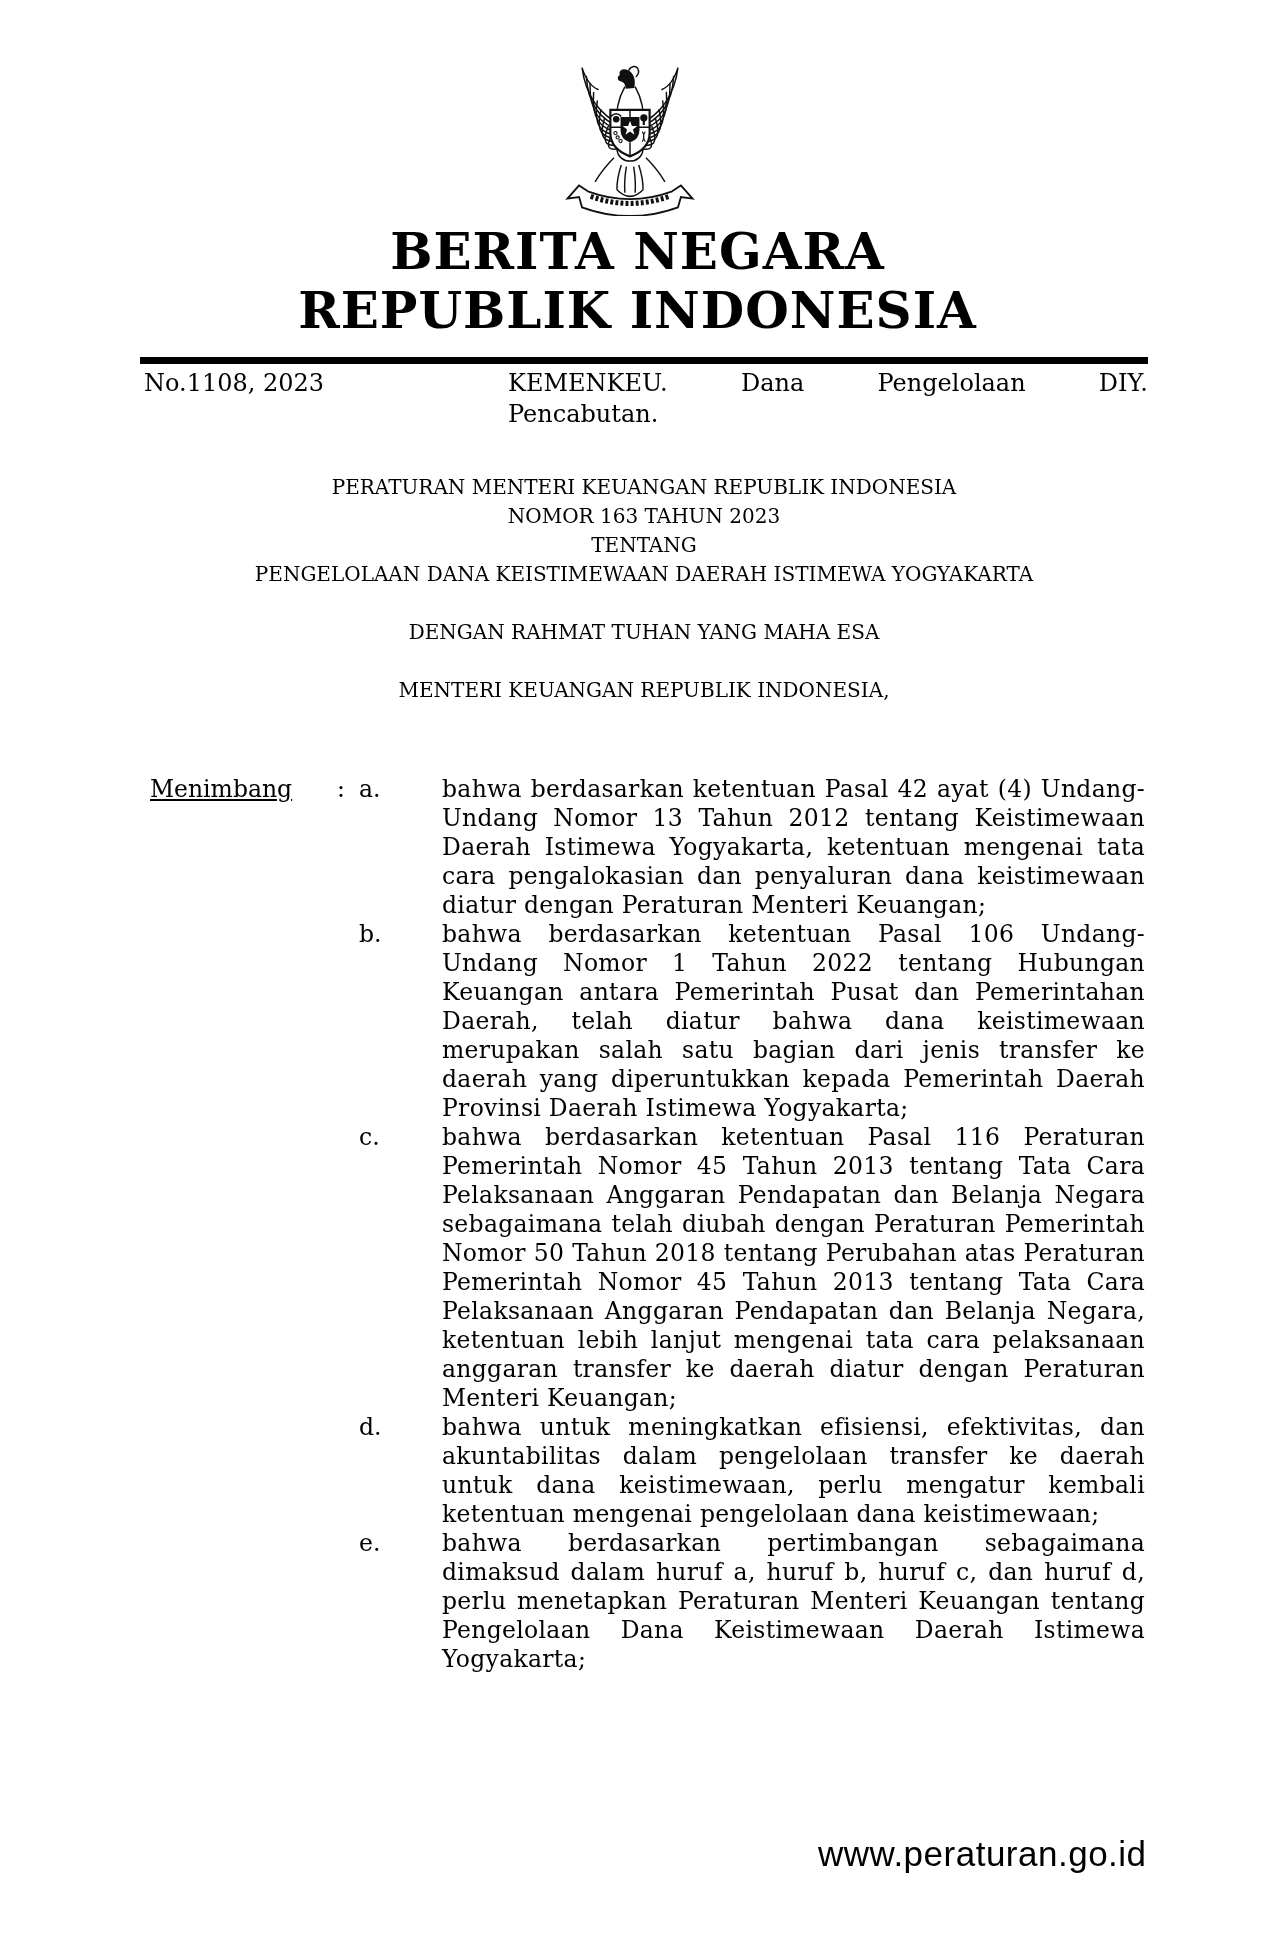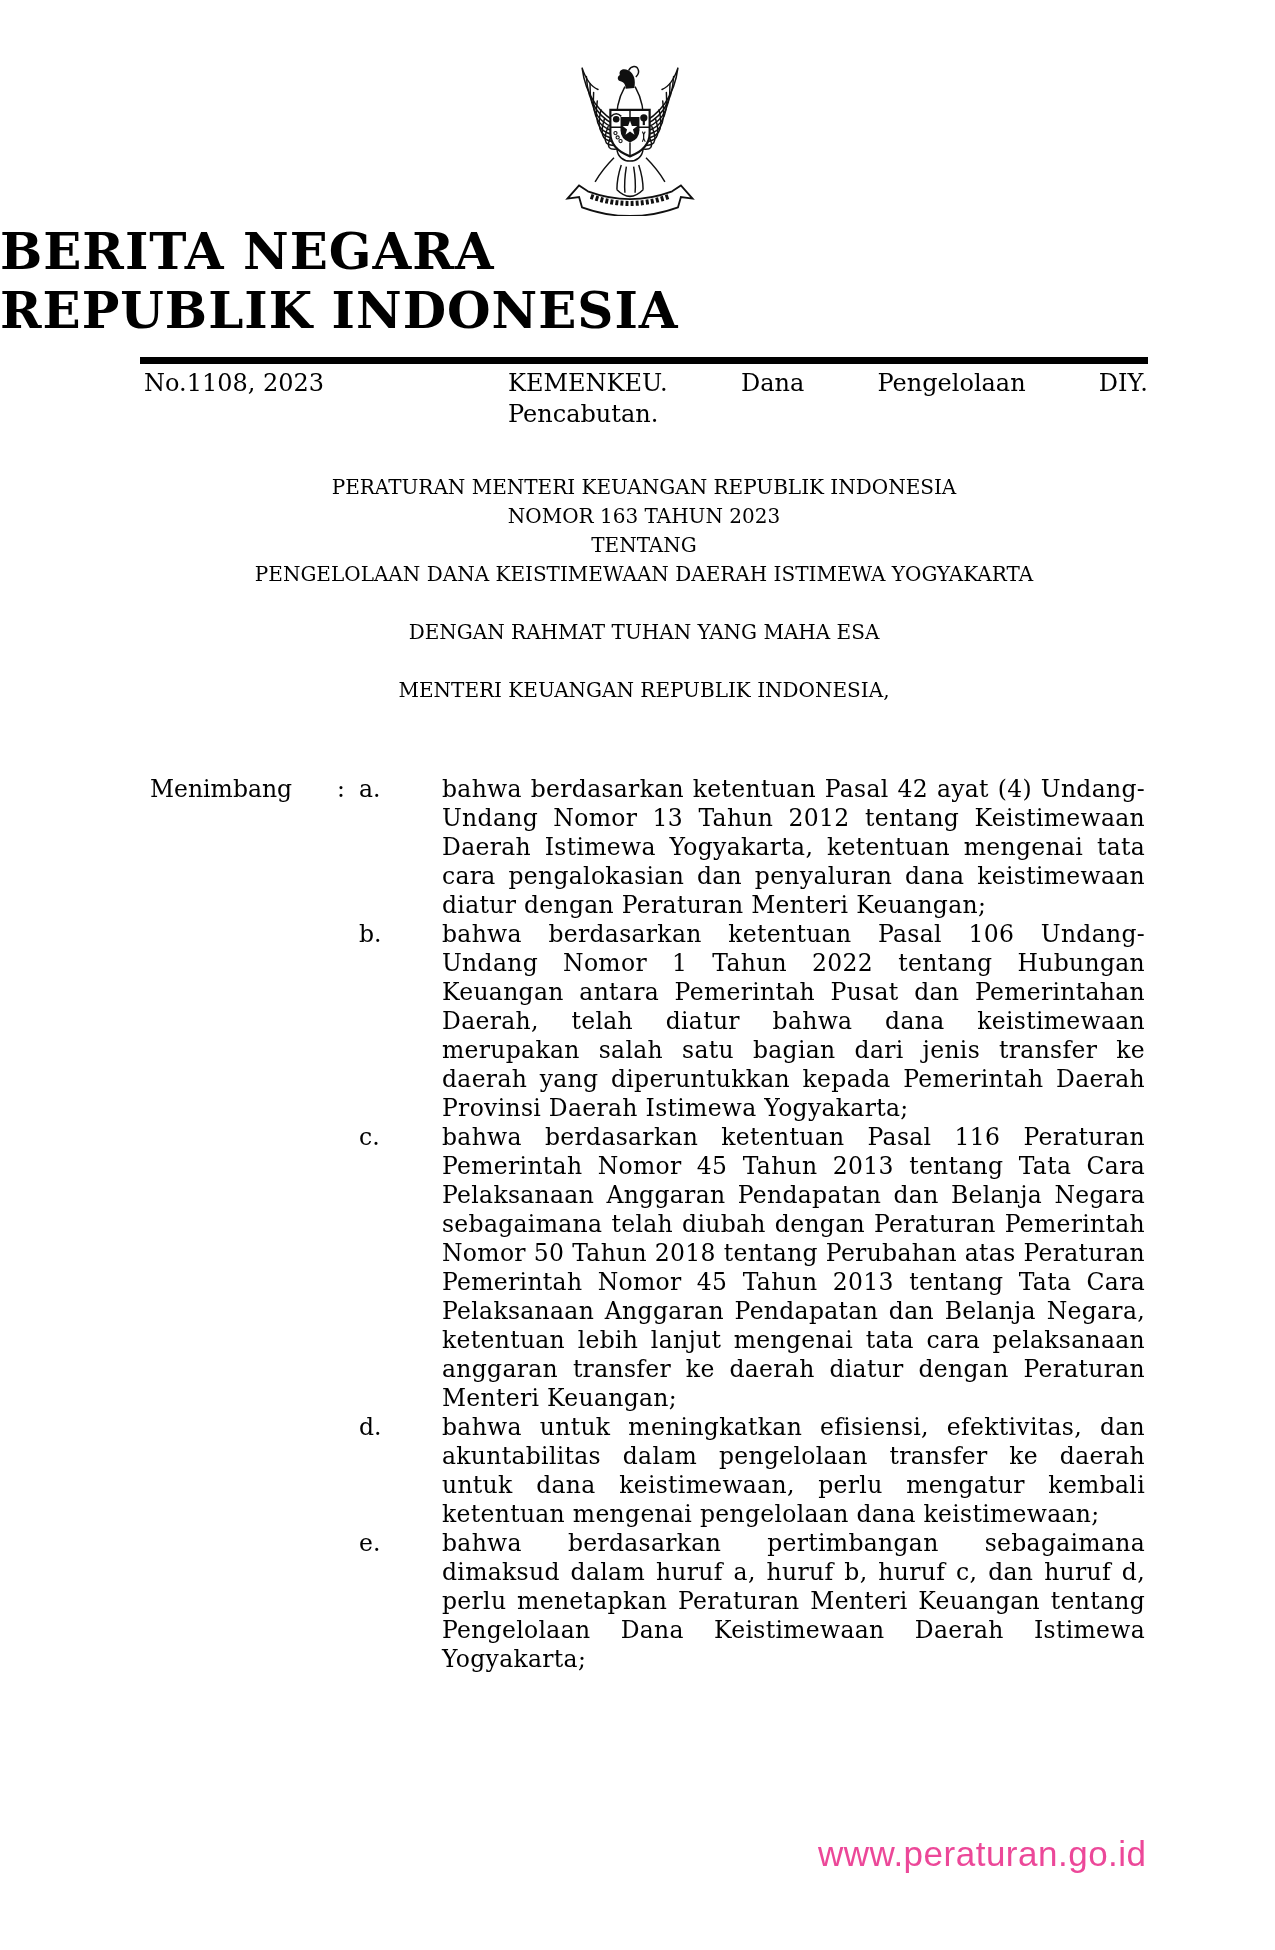--- a/index.html
+++ b/index.html
@@ -10,21 +10,21 @@
     background:#ffffff;
     font-family:"DejaVu Serif","Liberation Serif",serif;
     color:#000;
     overflow:hidden;
   }
   
   .emblem{position:absolute;left:557px;top:56px;width:146px;height:162px;}
   
   .masthead{
     position:absolute;top:222px;left:0;width:1275px;
-    font-weight:bold;
+    text-align:center;font-weight:bold;
     font-size:50px;line-height:59px;letter-spacing:1px;
   }
   .rule{
     position:absolute;top:357px;left:140px;width:1008px;height:7px;
     background:#000;
   }
   
   .hdr{
     position:absolute;top:368px;left:140px;width:1008px;
     font-size:24px;line-height:31px;
@@ -37,31 +37,31 @@
     position:absolute;top:473px;left:140px;width:1008px;
     text-align:center;font-size:20px;line-height:29px;
   }
   .titleblock .gap{margin-top:29px;}
   
   .consider{
     position:absolute;top:775px;left:150px;width:995px;
     font-size:23.5px;line-height:29px;
     display:flex;align-items:flex-start;
   }
-  .consider-label{width:187px;flex:none;}
+  .consider-label{width:187px;flex:none;text-decoration:underline;}
   .consider-colon{width:22px;flex:none;}
   .consider-items{flex:1;min-width:0;}
   .c-item{display:flex;align-items:flex-start;}
   .c-marker{width:59px;flex:none;}
   .c-text{flex:1;min-width:0;text-align:justify;letter-spacing:0.3px;margin-left:24px;}
   
   .footer-url{
     position:absolute;top:1834px;left:818px;
     font-family:"Liberation Sans","DejaVu Sans",sans-serif;
-    font-size:35px;line-height:40px;color:#ec4899;letter-spacing:0.5px;
+    font-size:35px;line-height:40px;color:#000000;letter-spacing:0.5px;
   }
 </style>
 </head>
 <body>
 
 <div class="page">
 
   <div class="emblem">
     <svg viewBox="0 0 200 220" width="146" height="160" aria-hidden="true">
 

